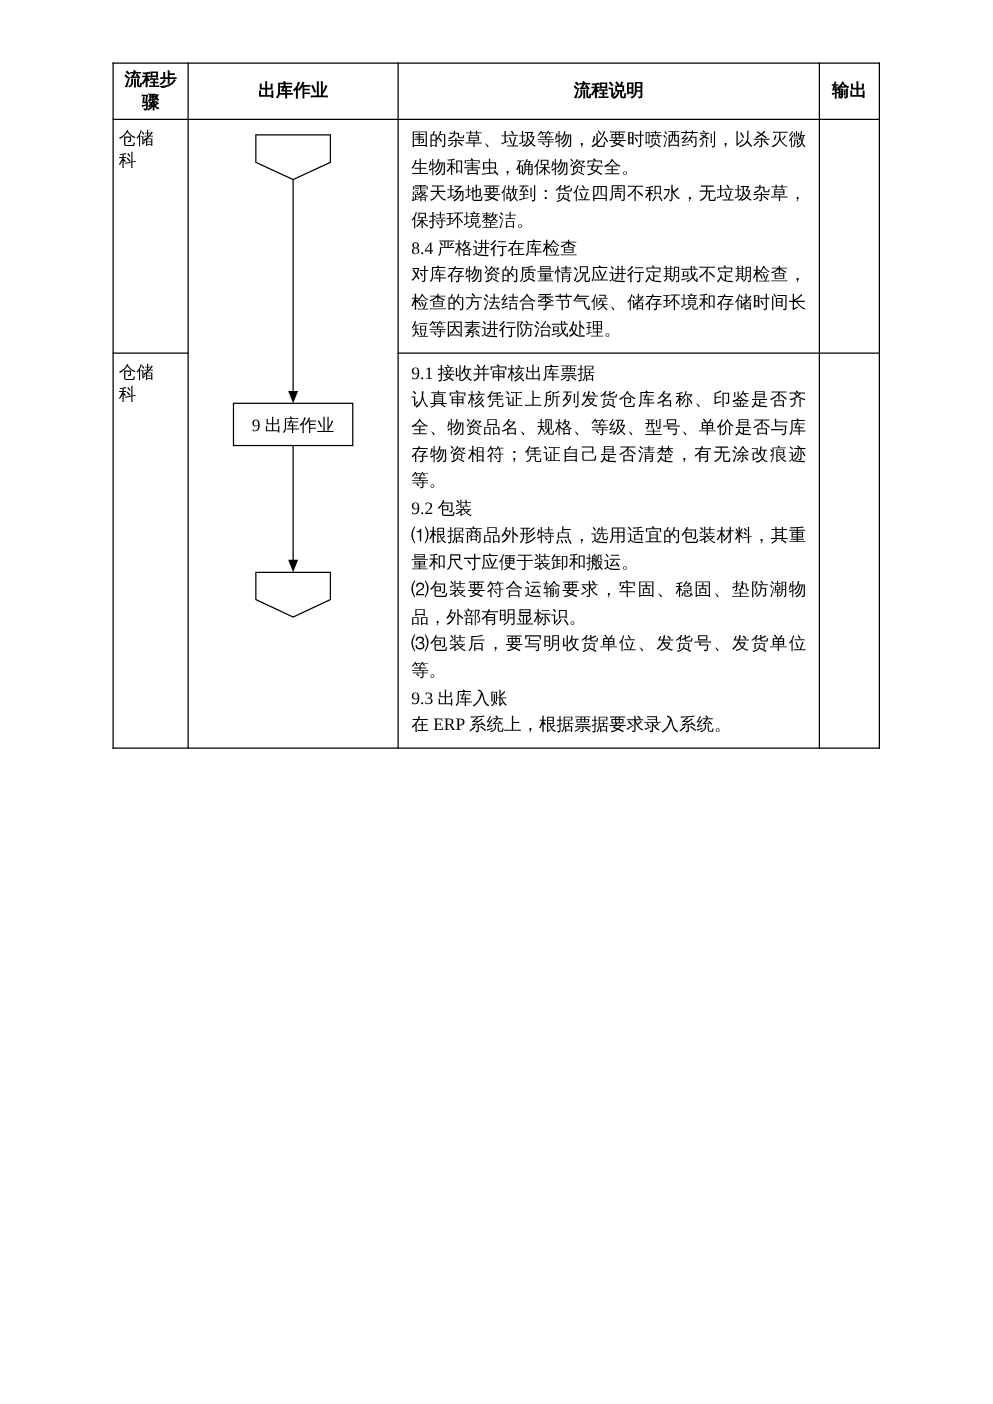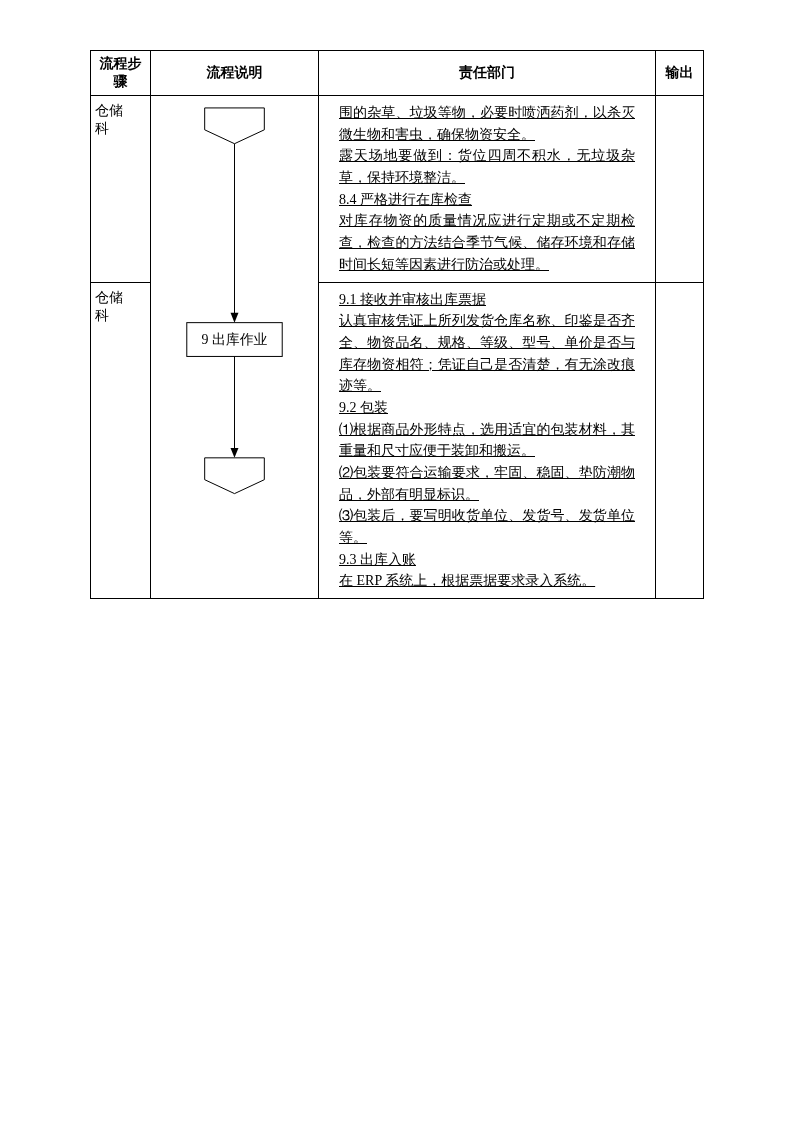--- a/index.html
+++ b/index.html
@@ -28,42 +28,42 @@
     font-weight: bold;
     vertical-align: middle;
     padding: 4px 2px;
   }
   .col-dept { width: 60px; }
   .col-step { width: 168px; }
   .col-desc { width: auto; }
   .col-out  { width: 48px; }
   .dept-cell { text-align: left; padding-left: 4px; }
   .step-cell { position: relative; padding: 0; }
-  .desc-cell { line-height: 1.55; padding: 6px 20px; text-align: justify; text-decoration: underline; }
+  .desc-cell { line-height: 1.55; padding: 6px 10px; text-align: justify; }
   .svg-wrap { width: 100%; height: 100%; }
   .step-label {
     font-size: 14px;
     font-family: "SimSun", "宋体", serif;
   }
 </style>
 </head>
 <body>
 
 <table>
   <colgroup>
     <col class="col-dept">
     <col class="col-step">
     <col class="col-desc">
     <col class="col-out">
   </colgroup>
   <thead>
     <tr>
       <th>流程步骤</th>
+      <th>出库作业</th>
       <th>流程说明</th>
-      <th>责任部门</th>
       <th>输出</th>
     </tr>
   </thead>
   <tbody>
 
     <tr>
       <td class="dept-cell">仓储科</td>
       <td class="step-cell" rowspan="2">
         <svg class="svg-wrap" viewBox="0 0 168 480" preserveAspectRatio="xMidYMin meet">
 

